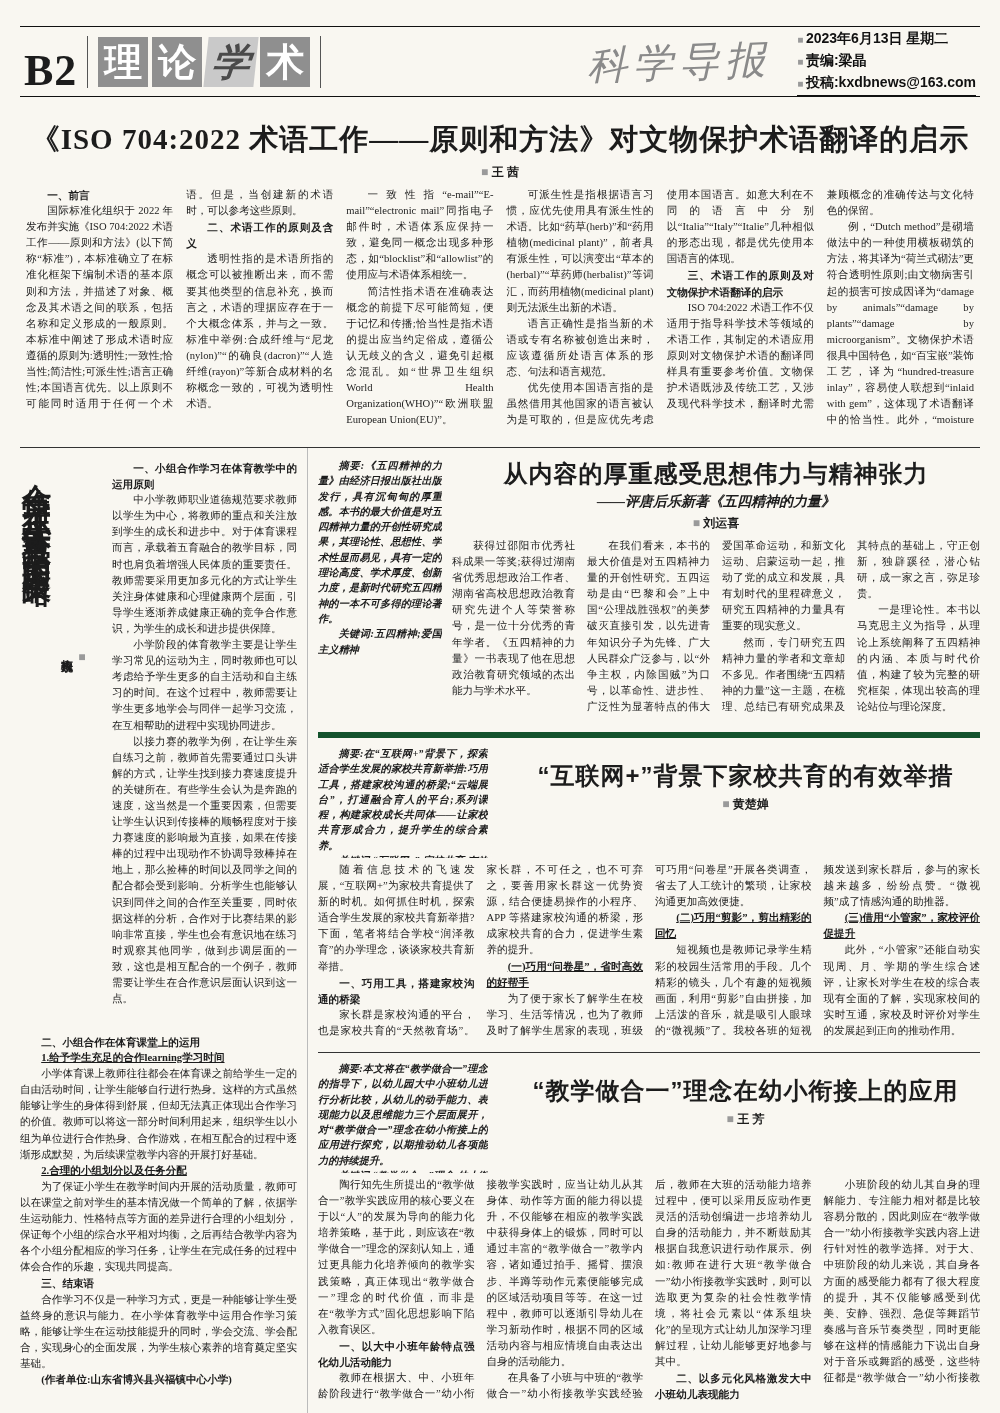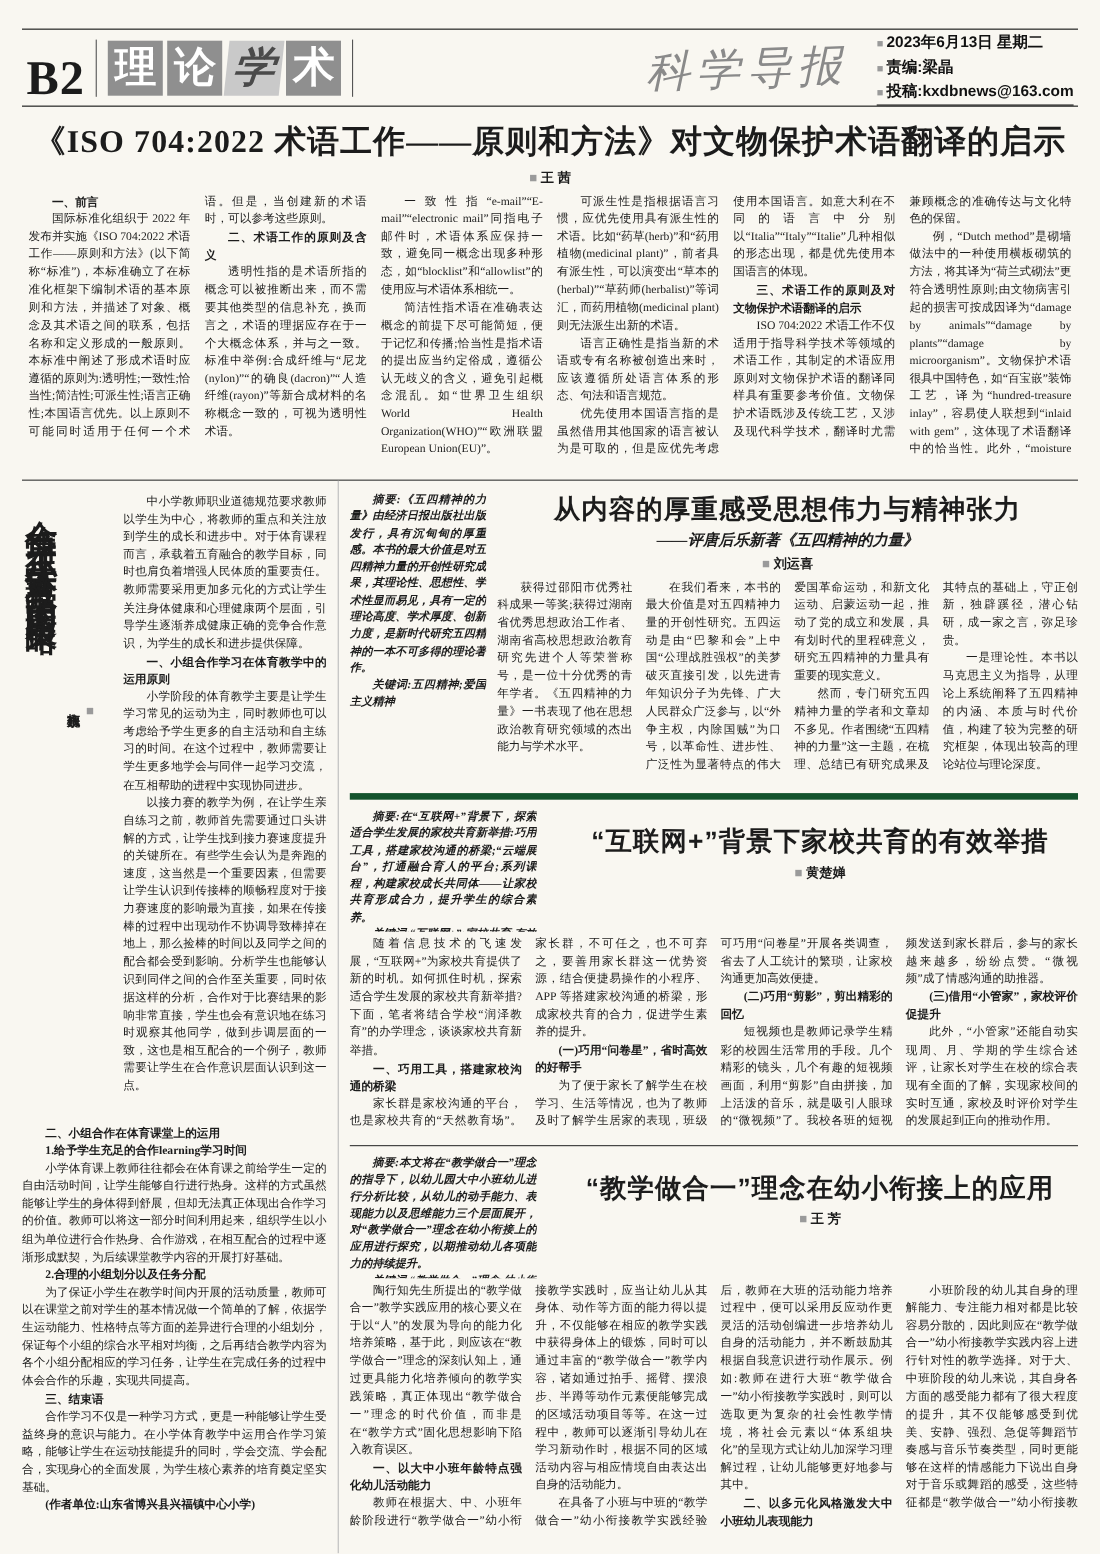--- a/index.html
+++ b/index.html
@@ -23,27 +23,27 @@
   .hd-right{display:flex;align-items:center;gap:26px;}
   .masthead{font-size:40px;color:#8a8a8a;font-style:italic;letter-spacing:6px;transform:rotate(-2deg);
             font-family:"DejaVu Serif",serif;}
   .pubinfo{font-family:"Liberation Sans",sans-serif;font-size:14px;font-weight:bold;line-height:1.55;color:#111;}
   .pubinfo div::before{content:"■ ";color:#9a9a9a;font-size:10px;}
   .pubinfo .mail{border-bottom:1px solid #111;padding-bottom:1px;}
   .header-bottom{border-top:1.5px solid #111;margin-top:3px;}
   
   .pi{margin:0;text-align:justify;font-size:10.6px;line-height:1.52;text-indent:2em;}
   .pi-h1{font-weight:bold;font-family:"Liberation Sans",sans-serif;}
-  .pi-h2{font-weight:bold;}
+  .pi-h2{font-weight:bold;text-decoration:underline;}
   .pi-aff{font-weight:bold;}
   .byline{font-family:"Liberation Sans",sans-serif;font-weight:bold;font-size:12px;text-align:center;margin:4px 0 6px;}
   .byline::before{content:"■ ";color:#9a9a9a;}
   
   .art-top{padding:10px 6px 12px;border-bottom:1px solid #333;}
-  .art-top h1{margin:2px 0 0;text-align:center;font-size:29px;letter-spacing:1px;
+  .art-top h1{margin:13px 0 0;text-align:center;font-size:29px;letter-spacing:1px;
               font-family:"Liberation Serif",serif;font-weight:bold;}
   .cols6{column-count:6;column-gap:13px;height:248px;overflow:hidden;margin-top:4px;}
   
   .band{display:flex;margin-top:0;}
   .left-art{width:288px;padding:12px 10px 0 0;border-right:1px solid #bbb;}
   .left-top{display:flex;height:568px;overflow:hidden;}
   .vtitle-wrap{width:92px;display:flex;justify-content:flex-start;gap:6px;}
   .vtitle{writing-mode:vertical-rl;font-size:29px;font-weight:bold;letter-spacing:6px;
           font-family:"Liberation Serif",serif;line-height:1.1;}
   .vbyline{writing-mode:vertical-rl;font-size:12px;font-weight:bold;margin-top:190px;
@@ -118,22 +118,22 @@
 
 <div class="band">
 
   <div class="left-art">
     <div class="left-top">
       <div class="vtitle-wrap">
         <div class="vtitle">合作学习在小学体育教学中的运用策略</div>
         <div class="vbyline">魏永梅</div>
       </div>
       <div class="left-narrow">
+          <p class="pi pi-h1">一、小组合作学习在体育教学中的运用原则</p>
           <p class="pi pi-p">中小学教师职业道德规范要求教师以学生为中心，将教师的重点和关注放到学生的成长和进步中。对于体育课程而言，承载着五育融合的教学目标，同时也肩负着增强人民体质的重要责任。教师需要采用更加多元化的方式让学生关注身体健康和心理健康两个层面，引导学生逐渐养成健康正确的竞争合作意识，为学生的成长和进步提供保障。</p>
-          <p class="pi pi-h1">一、小组合作学习在体育教学中的运用原则</p>
           <p class="pi pi-p">小学阶段的体育教学主要是让学生学习常见的运动为主，同时教师也可以考虑给予学生更多的自主活动和自主练习的时间。在这个过程中，教师需要让学生更多地学会与同伴一起学习交流，在互相帮助的进程中实现协同进步。</p>
           <p class="pi pi-p">以接力赛的教学为例，在让学生亲自练习之前，教师首先需要通过口头讲解的方式，让学生找到接力赛速度提升的关键所在。有些学生会认为是奔跑的速度，这当然是一个重要因素，但需要让学生认识到传接棒的顺畅程度对于接力赛速度的影响最为直接，如果在传接棒的过程中出现动作不协调导致棒掉在地上，那么捡棒的时间以及同学之间的配合都会受到影响。分析学生也能够认识到同伴之间的合作至关重要，同时依据这样的分析，合作对于比赛结果的影响非常直接，学生也会有意识地在练习时观察其他同学，做到步调层面的一致，这也是相互配合的一个例子，教师需要让学生在合作意识层面认识到这一点。</p>
         </div>
     </div>
     <div class="left-wide">
         <p class="pi pi-h1">二、小组合作在体育课堂上的运用</p>
         <p class="pi pi-h2">1.给予学生充足的合作learning学习时间</p>
         <p class="pi pi-p">小学体育课上教师往往都会在体育课之前给学生一定的自由活动时间，让学生能够自行进行热身。这样的方式虽然能够让学生的身体得到舒展，但却无法真正体现出合作学习的价值。教师可以将这一部分时间利用起来，组织学生以小组为单位进行合作热身、合作游戏，在相互配合的过程中逐渐形成默契，为后续课堂教学内容的开展打好基础。</p>
         <p class="pi pi-h2">2.合理的小组划分以及任务分配</p>
         <p class="pi pi-p">为了保证小学生在教学时间内开展的活动质量，教师可以在课堂之前对学生的基本情况做一个简单的了解，依据学生运动能力、性格特点等方面的差异进行合理的小组划分，保证每个小组的综合水平相对均衡，之后再结合教学内容为各个小组分配相应的学习任务，让学生在完成任务的过程中体会合作的乐趣，实现共同提高。</p>

